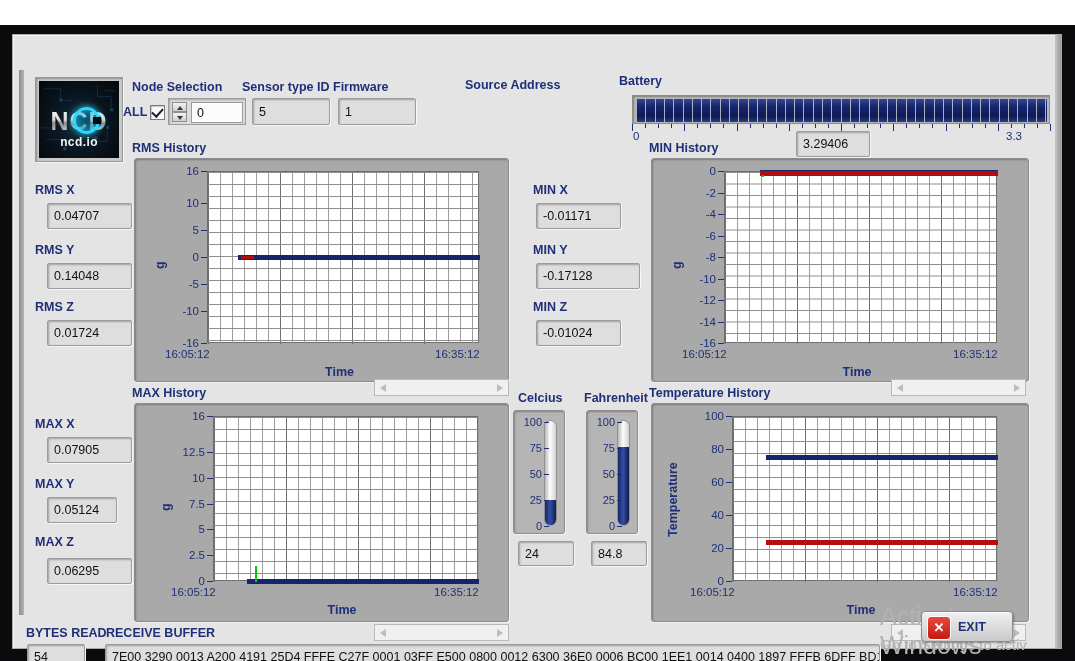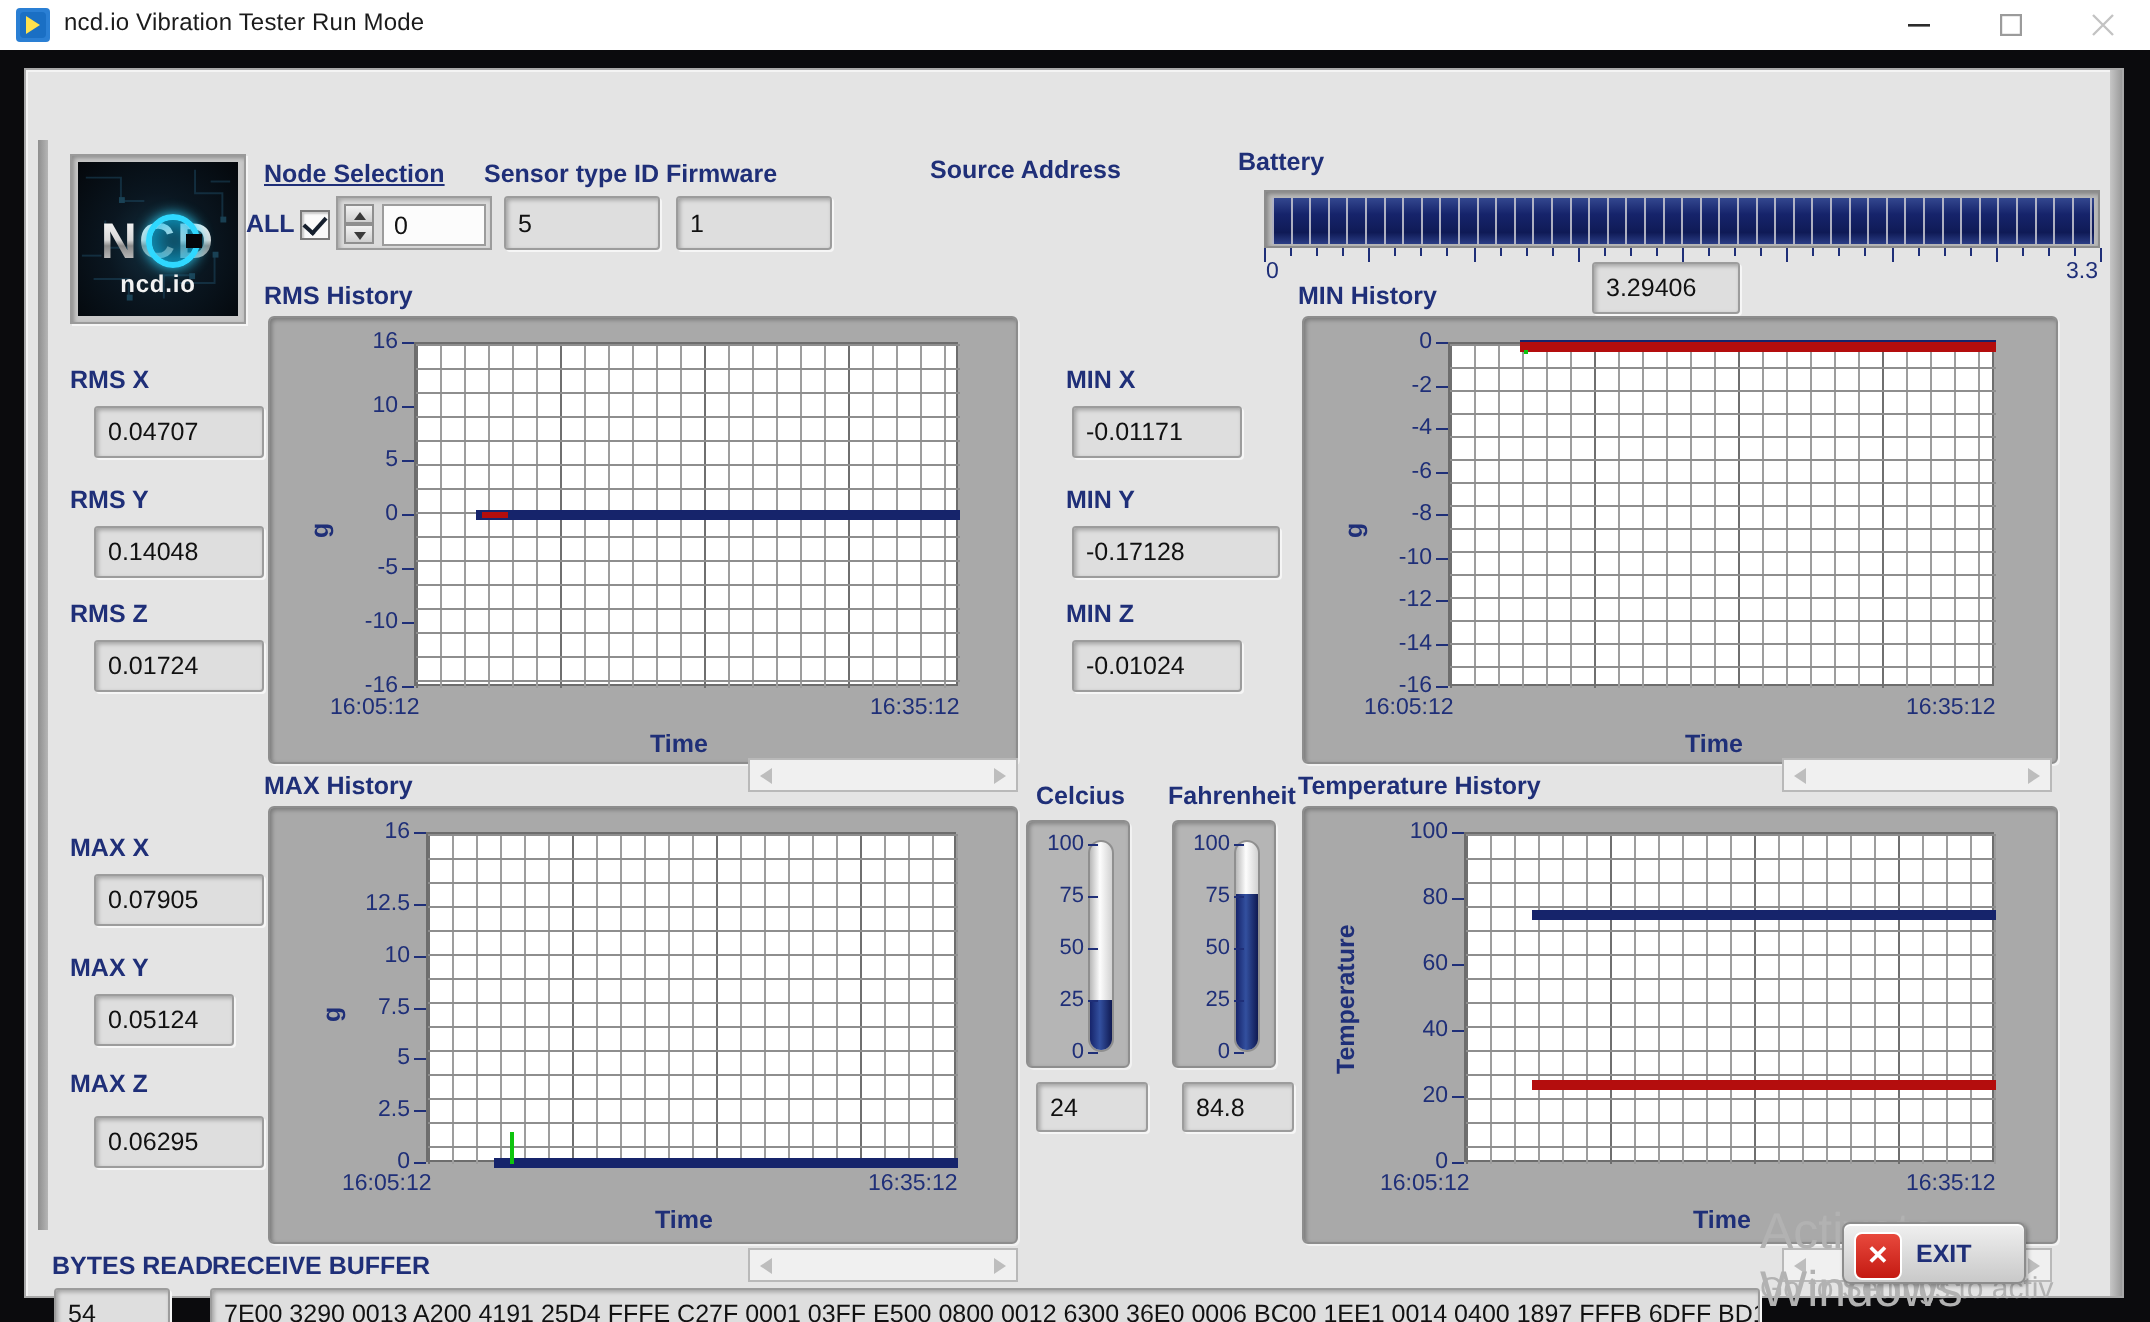--- a/index.html
+++ b/index.html
@@ -131,44 +131,20 @@
   
   .wm{position:absolute;color:#b2b2b2;font-weight:normal;pointer-events:none;}
   .wm1{left:880px;top:602px;font-size:25px;}
   .wm2{left:880px;top:636px;font-size:15px;}
 </style>
 </head>
 <body>
 
 <div class="win">
 
-  <div class="titlebar">
-    <div class="tb-icon">
-      <svg width="13" height="13" viewBox="0 0 13 13">
-        <rect x="0" y="0" width="13" height="13" rx="2" fill="#1a6fc4"></rect>
-        <path d="M3 2 L10 6.5 L3 11 Z" fill="#ffe14d"></path>
-      </svg>
-    </div>
-    <div class="tb-title">ncd.io Vibration Tester Run Mode</div>
-    <div class="tb-btn tb-min">
-      <svg width="11" height="11" viewBox="0 0 11 11">
-          <rect x="0" y="5" width="11" height="1.3" fill="#2b2b2b"></rect>
-        </svg>
-    </div>
-    <div class="tb-btn tb-max">
-      <svg width="11" height="11" viewBox="0 0 11 11">
-          <rect x="0.5" y="0.5" width="10" height="10" fill="none" stroke="#9b9b9b" stroke-width="1.2"></rect>
-        </svg>
-    </div>
-    <div class="tb-btn tb-close">
-      <svg width="11" height="11" viewBox="0 0 11 11">
-          <path d="M0.5 0.5 L10.5 10.5 M10.5 0.5 L0.5 10.5" stroke="#c3c3c3" stroke-width="1.2" fill="none"></path>
-        </svg>
-    </div>
-  </div>
 
   <div class="outer">
     <div class="panel">
       <div class="leftbar"></div>
       <div class="rightshadow"></div>
 
       <div class="logo">
         <div class="logo-inner">
           <svg class="logo-circ" viewBox="0 0 82 79">
             <g stroke="#1d4a63" stroke-width="1" fill="none">
@@ -189,21 +165,21 @@
               <rect x="25" y="43" width="3" height="3"></rect>
                 <rect x="57" y="57" width="3" height="3"></rect>
             </g>
           </svg>
           <div class="logo-txt">NCD</div>
           <div class="logo-ring"></div>
           <div class="logo-sub">ncd.io</div>
         </div>
       </div>
 
-      <div class="lv-label" style="left:119px;top:45px;text-decoration:underline;">Node Selection</div>
+      <div class="lv-label" style="left:119px;top:45px;">Node Selection</div>
       <div class="lv-label" style="left:110px;top:70px;">ALL</div>
       <div class="chk" style="left:137px;top:70px;"></div>
       <div class="spin">
         <div class="spin-btns">
           <div class="spin-b spin-up">
               <i></i>
             </div>
           <div class="spin-b spin-dn">
               <i></i>
             </div>
@@ -252,21 +228,21 @@
           <i style="left: 326.562px; height: 4px;"></i>
           <i style="left: 339.625px; height: 4px;"></i>
           <i style="left: 352.688px; height: 4px;"></i>
           <i style="left: 365.75px; height: 7px;"></i>
           <i style="left: 378.812px; height: 4px;"></i>
           <i style="left: 391.875px; height: 4px;"></i>
           <i style="left: 404.938px; height: 4px;"></i>
           <i style="left: 418px; height: 7px;"></i>
         </div>
       <div class="bat-scale" style="left:620px;">0</div>
-      <div class="bat-scale" style="left:1020px;">3.3</div>
+      <div class="bat-scale" style="left:993px;">3.3</div>
       <div class="ind" style="left:783px;top:96px;width:74px;height:26px;justify-content:flex-start;">3.29406</div>
 
       <div class="lv-label" style="left:22px;top:148px;">RMS X</div>
       <div class="ind" style="left:34px;top:168px;width:85px;height:26px;">0.04707</div>
       <div class="lv-label" style="left:22px;top:208px;">RMS Y</div>
       <div class="ind" style="left:34px;top:228px;width:85px;height:26px;">0.14048</div>
       <div class="lv-label" style="left:22px;top:265px;">RMS Z</div>
       <div class="ind" style="left:34px;top:285px;width:85px;height:26px;">0.01724</div>
 
       <div class="lv-label" style="left:22px;top:382px;">MAX X</div>

